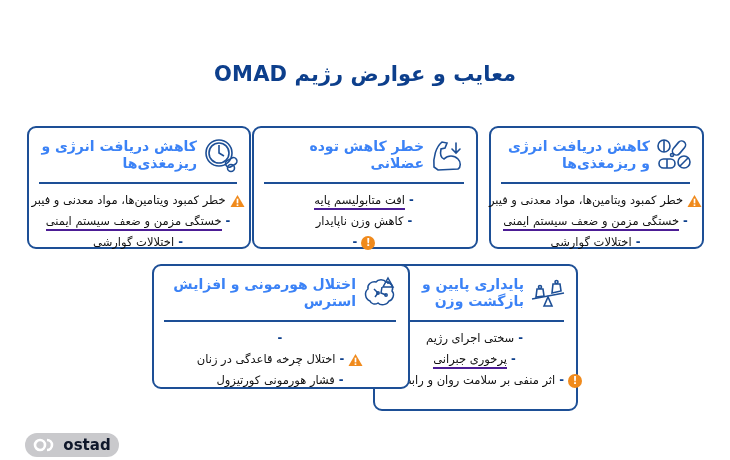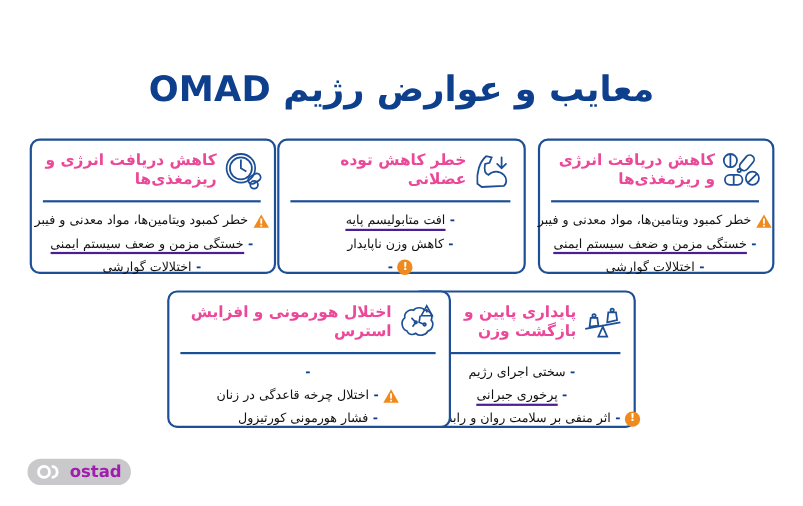--- a/index.html
+++ b/index.html
@@ -2,49 +2,49 @@
 <html><head>
 <meta charset="utf-8">
 <style>
   html, body { margin:0; padding:0; }
   body {
     width:730px; height:460px; background:#ffffff; position:relative; overflow:hidden;
     font-family:"DejaVu Sans", "Liberation Sans", sans-serif;
   }
   .title {
     position:absolute; left:0; top:62px; width:730px; text-align:center;
-    font-size:32px; font-weight:bold; color:#0d3f8c; direction:rtl; letter-spacing:0.2px;
+    font-size:21px; font-weight:bold; color:#0d3f8c; direction:rtl; letter-spacing:0.2px;
   }
   .card {
     position:absolute; box-sizing:border-box; border:2px solid #1d4f96; border-radius:9px;
     background:#fff; direction:rtl; padding:6px 10px 0 8px;
   }
   .card-head { display:flex; align-items:center; justify-content:center; gap:6px; height:42px; }
   .card-title {
-    font-size:14px; font-weight:bold; color:#ec4899; line-height:17px; text-align:right;
+    font-size:14px; font-weight:bold; color:#3b82f6; line-height:17px; text-align:right;
   }
   .card-icon { width:36px; height:36px; flex:none; }
   .card-icon svg { width:36px; height:36px; }
   .divider { height:0; border-top:2px solid #1d4f96; margin:6px 2px 6px 2px; }
   .items { list-style:none; margin:0; padding:0; }
   .item {
     font-size:11.5px; color:#111; line-height:21px; display:flex; align-items:center;
     justify-content:center; gap:4px; white-space:nowrap;
   }
   .dash { color:#0d3f8c; font-weight:bold; }
   .txt.ul { border-bottom:2px solid #4c1d95; line-height:16px; }
   .warn { width:15px; height:14px; flex:none; }
   .excl {
     width:14px; height:14px; border-radius:50%; background:#f08a1c; color:#fff;
     font-size:10px; font-weight:bold; text-align:center; line-height:14px; flex:none;
   }
   .logo {
-    position:absolute; left:25px; top:417px; width:94px; height:24px; border-radius:12px;
+    position:absolute; left:25px; top:433px; width:94px; height:24px; border-radius:12px;
     background:#c9c9cc; display:flex; align-items:center; justify-content:center; gap:4px;
-    color:#a21caf; font-size:15px; font-weight:bold; font-family:"DejaVu Sans", sans-serif;
+    color:#0f172a; font-size:15px; font-weight:bold; font-family:"DejaVu Sans", sans-serif;
   }
 </style>
 </head>
 <body>
 
 <div class="title">معایب و عوارض رژیم OMAD</div>
 
 <div id="cards-root">
     <div class="card" style="left: 489px; top: 126px; width: 215px; height: 123px;">
       <div class="card-head">
@@ -128,21 +128,21 @@
         <li class="item">
           <span class="dash">-</span>
           <span class="txt ul">خستگی مزمن و ضعف سیستم ایمنی</span>
         </li>
         <li class="item">
           <span class="dash">-</span>
           <span class="txt">اختلالات گوارشی</span>
         </li>
       </ul>
     </div>
-    <div class="card" style="left: 373px; top: 264px; width: 205px; height: 125px;">
+    <div class="card" style="left: 373px; top: 264px; width: 205px; height: 147px;">
       <div class="card-head">
       <span class="card-icon"><svg viewBox="0 0 36 36" fill="none" stroke="#1d4f96" stroke-width="1.6">
             <line x1="2" y1="24" x2="34" y2="18"></line>
             <path d="M14 31 L18 22 L22 31 Z"></path>
             <path d="M6 22 L7 14 H13 L14 21 Z"></path>
             <circle cx="10" cy="12" r="1.5"></circle>
             <path d="M22 18 L23 9 H30 L31 16 Z"></path>
             <circle cx="26.5" cy="7" r="1.5"></circle>
           </svg></span>
       <span class="card-title">پایداری پایین و بازگشت وزن</span>

